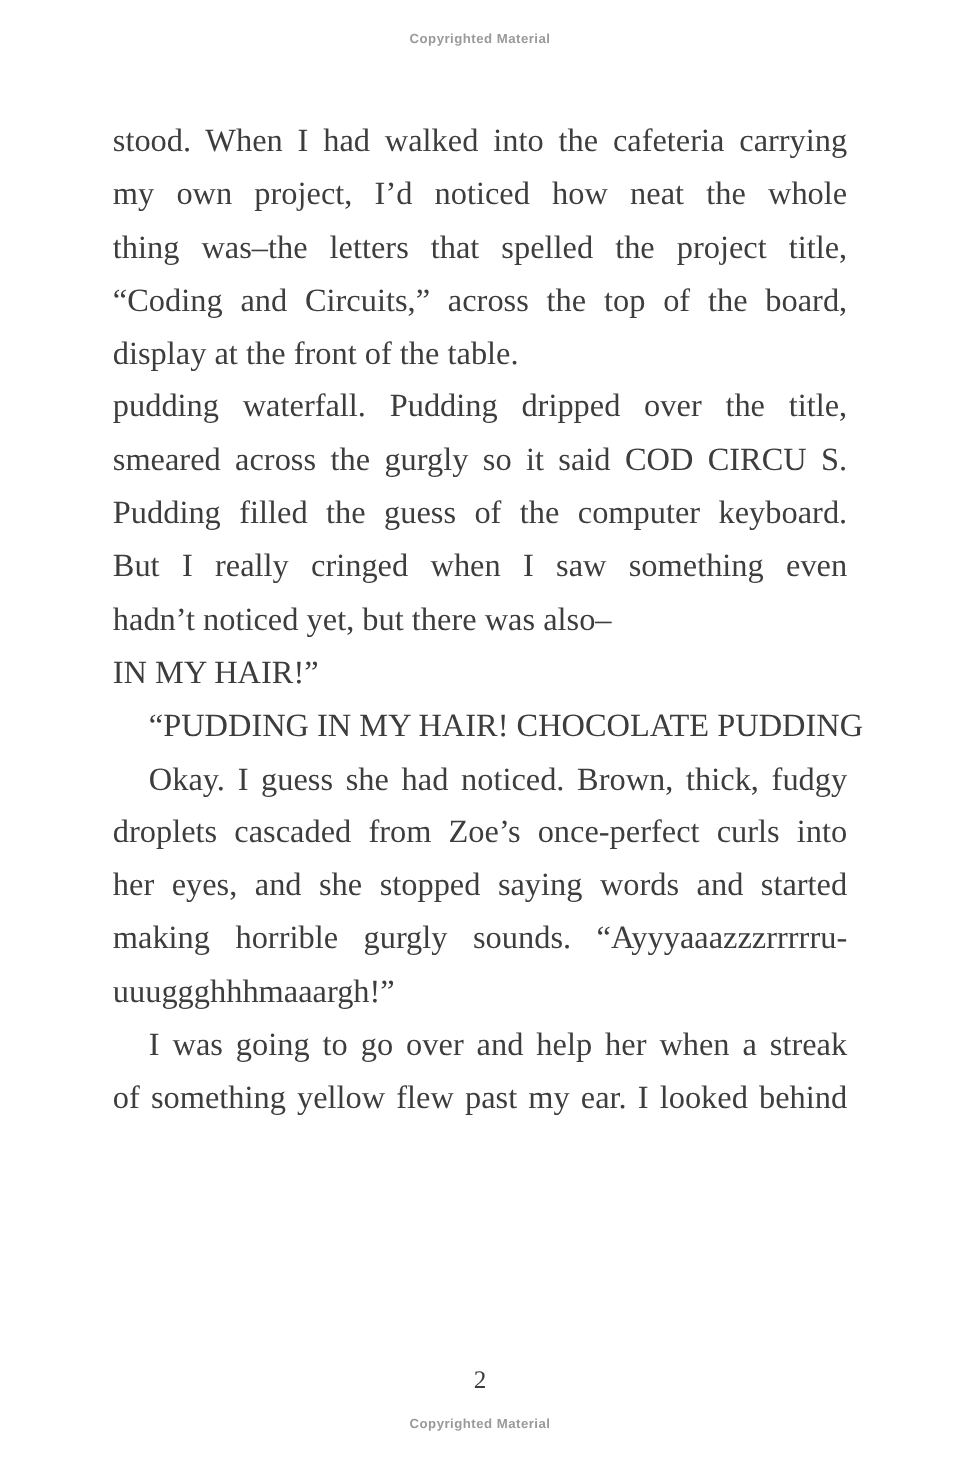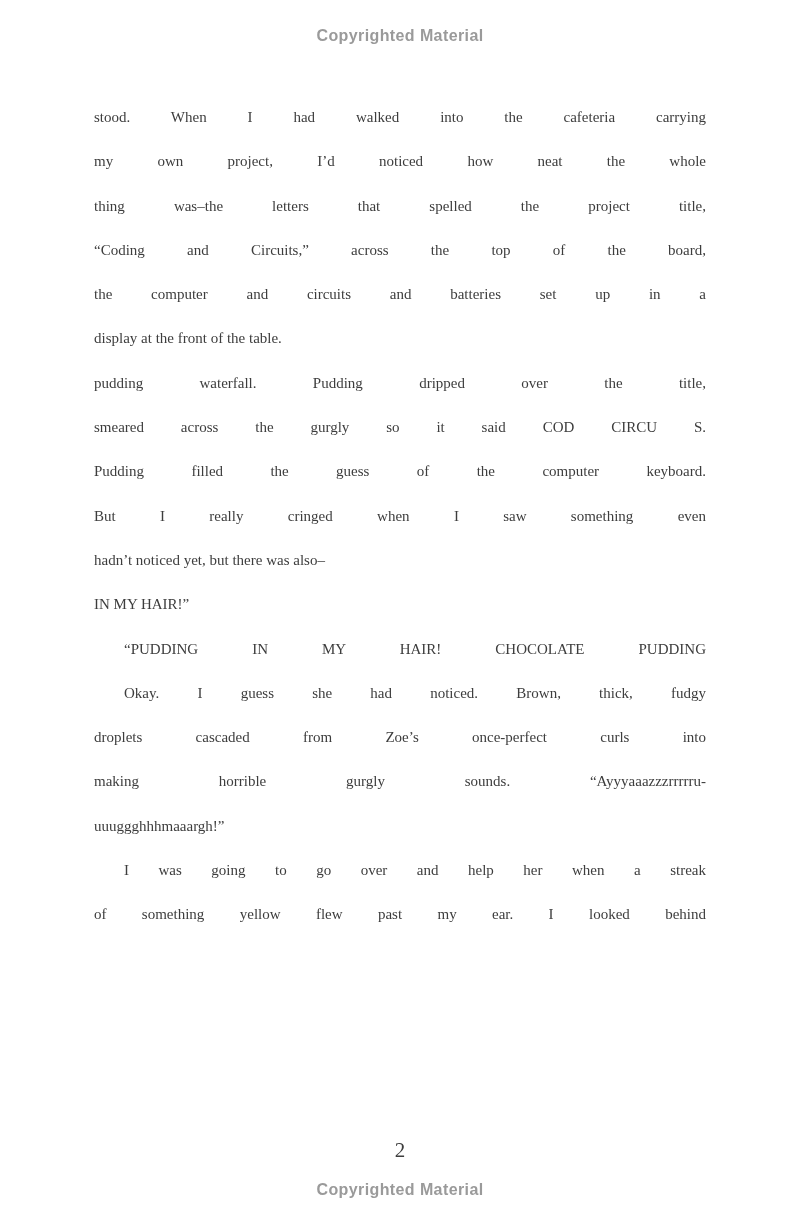--- a/index.html
+++ b/index.html
@@ -15,32 +15,32 @@
     overflow: hidden;
     font-family: "Liberation Serif", "DejaVu Serif", serif;
   }
   .copyright-notice {
     position: absolute;
     left: 0;
     width: 100%;
     text-align: center;
     font-family: "Liberation Sans", "DejaVu Sans", sans-serif;
     font-weight: 700;
-    font-size: 16px;
+    font-size: 11px;
     letter-spacing: 0.4px;
     color: var(--copyright_text, #9a9a9a);
   }
   .copyright-top { top: 27px; }
   .copyright-bottom { top: 1181px; }
   .body-text {
     position: absolute;
     top: 95px;
     left: 94px;
     width: 612px;
-    font-size: 15px;
+    font-size: 27px;
     line-height: 44.3px;
     color: var(--body_text, #3d3d3d);
   }
   .line {
     white-space: nowrap;
     text-align: justify;
     text-align-last: justify;
   }
   .line.end {
     text-align: right;
@@ -64,31 +64,31 @@
 
 <div class="page">
 
   <div class="copyright-notice copyright-top">Copyrighted Material</div>
 
   <div class="body-text">
     <div class="line">stood. When I had walked into the cafeteria carrying</div>
     <div class="line">my own project, I’d noticed how neat the whole</div>
     <div class="line">thing was–the letters that spelled the project title,</div>
     <div class="line">“Coding and Circuits,” across the top of the board,</div>
-    <div class="line">the computer and circuits and batteries set up in a</div>
     <div class="line end">display at the front of the table.</div>
     <div class="line">pudding waterfall. Pudding dripped over the title,</div>
     <div class="line">smeared across the gurgly so it said COD CIRCU S.</div>
     <div class="line">Pudding filled the guess of the computer keyboard.</div>
     <div class="line">But I really cringed when I saw something even</div>
     <div class="line end">hadn’t noticed yet, but there was also–</div>
     <div class="line end">IN MY HAIR!”</div>
     <div class="line indent">“PUDDING IN MY HAIR! CHOCOLATE PUDDING</div>
     <div class="line indent">Okay. I guess she had noticed. Brown, thick, fudgy</div>
     <div class="line">droplets cascaded from Zoe’s once-perfect curls into</div>
+    <div class="line">her eyes, and she stopped saying words and started</div>
     <div class="line">making horrible gurgly sounds. “Ayyyaaazzzrrrrru-</div>
     <div class="line end">uuuggghhhmaaargh!”</div>
     <div class="line indent">I was going to go over and help her when a streak</div>
     <div class="line">of something yellow flew past my ear. I looked behind</div>
   </div>
 
   <div class="page-number">2</div>
 
   <div class="copyright-notice copyright-bottom">Copyrighted Material</div>
 

